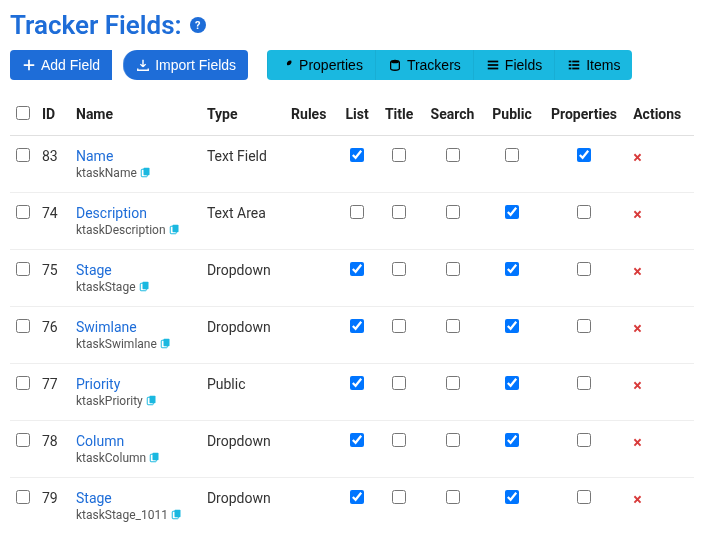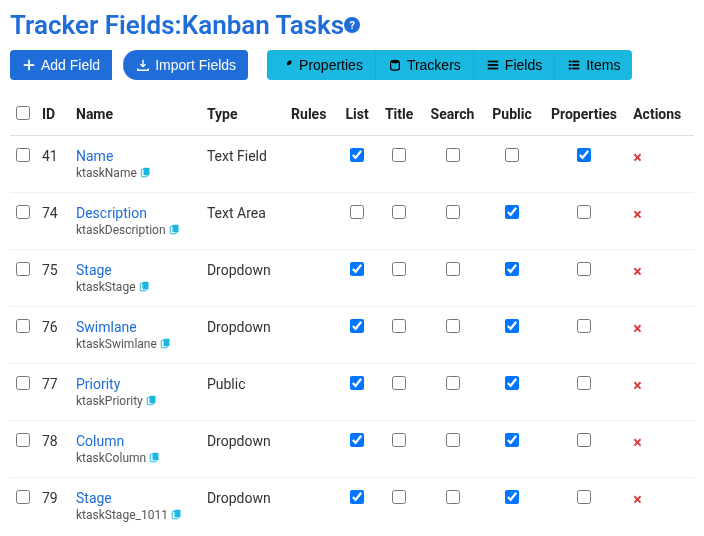--- a/index.html
+++ b/index.html
@@ -1,17 +1,17 @@
 <!DOCTYPE html>
 <html><head>
 <meta charset="utf-8">
 <style>
 * { box-sizing: border-box; margin: 0; padding: 0; }
 body { font-family: -apple-system, BlinkMacSystemFont, "Segoe UI", Roboto, sans-serif; font-size: 14px; color: #333; background: #fff; padding: 10px; width: 704px; }
-.title { color: #1e6dd8; font-size: 26px; font-weight: 600; margin-bottom: 10px; display: flex; align-items: center; }
+.title { color: #1e6dd8; font-size: 26px; font-weight: 600; margin-bottom: 10px; display: flex; align-items: center; gap: 8px; }
 .help-icon { width: 16px; height: 16px; border-radius: 50%; background: #1e6dd8; color: #fff; font-size: 11px; display: inline-flex; align-items: center; justify-content: center; font-weight: bold; }
 .toolbar { display: flex; gap: 11px; margin-bottom: 14px; flex-wrap: wrap; }
 .btn { display: inline-flex; align-items: center; gap: 5px; padding: 7px 12px; font-size: 14px; font-weight: 500; border: none; cursor: pointer; }
 .btn-blue { background: #1e6dd8; color: #fff; }
 .btn-blue:first-child { border-top-left-radius: 4px; border-bottom-left-radius: 4px; }
 .btn-blue + .btn-blue { border-left: 1px solid rgba(255,255,255,0.2); border-radius: 14px; }
 .btn-blue:nth-child(2) { border-top-right-radius: 4px; border-bottom-right-radius: 4px; margin-right: 8px; }
 .btn-cyan { background: #1ab8e0; color: #000; }
 .btn-cyan:first-of-type { }
 .group2 .btn-cyan { border-left: 1px solid rgba(0,0,0,0.05); }
@@ -28,21 +28,20 @@
 td.ctr, th.ctr { text-align: center; }
 .delete-x { color: #d83b3b; font-weight: bold; cursor: pointer; font-size: 16px; }
 .col-id { width: 34px; }
 .col-cb { width: 24px; }
 </style>
 </head>
 <body>
 
 <h1 class="title">
   <span>Tracker Fields: </span>
-  <span>Kanban Tasks</span>
   <span class="help-icon">?</span>
 </h1>
 
 <div class="toolbar">
   <button class="btn btn-blue">
     <svg class="ic" viewBox="0 0 16 16">
         <path d="M8 2v12M2 8h12" stroke="currentColor" stroke-width="2" fill="none"></path>
       </svg>
     <span>Add Field</span>
   </button>
@@ -100,21 +99,21 @@
       <th class="ctr">Title</th>
       <th class="ctr">Search</th>
       <th class="ctr">Public</th>
       <th class="ctr">Properties</th>
       <th>Actions</th>
     </tr>
   </thead>
   <tbody id="rows-body">
       <tr>
         <td class="ctr"><input type="checkbox" class="cb" style=""></td>
-        <td>41</td>
+        <td>83</td>
         <td><a class="name-link">Name</a><span class="perm-name">ktaskName<svg class="copy-ic" viewBox="0 0 16 16">
               <rect x="3" y="3" width="8" height="10" rx="1" fill="none" stroke="#1ab8e0" stroke-width="1.3"></rect>
               <rect x="6" y="1" width="8" height="10" rx="1" fill="#1ab8e0"></rect>
             </svg></span></td>
         <td>Text Field</td>
         <td></td>
         <td class="ctr"><input type="checkbox" class="cb" checked="" style=""></td>
         <td class="ctr"><input type="checkbox" class="cb" style=""></td>
         <td class="ctr"><input type="checkbox" class="cb" style=""></td>
         <td class="ctr"><input type="checkbox" class="cb" style=""></td>

